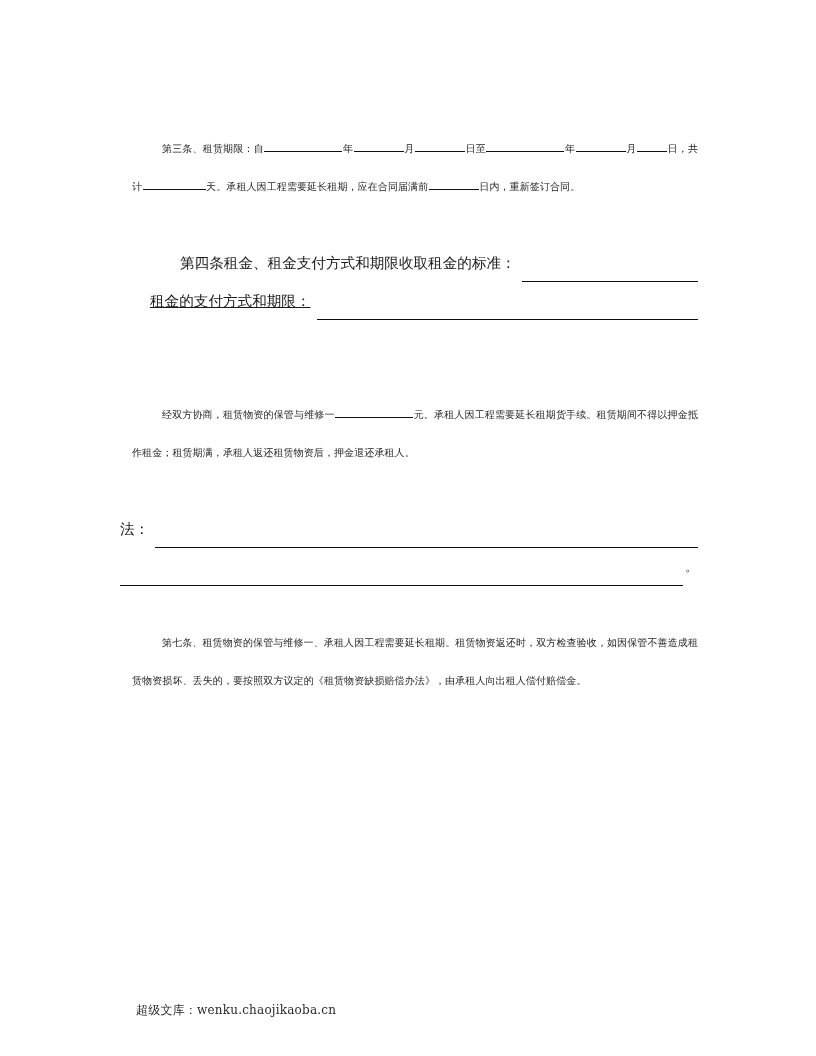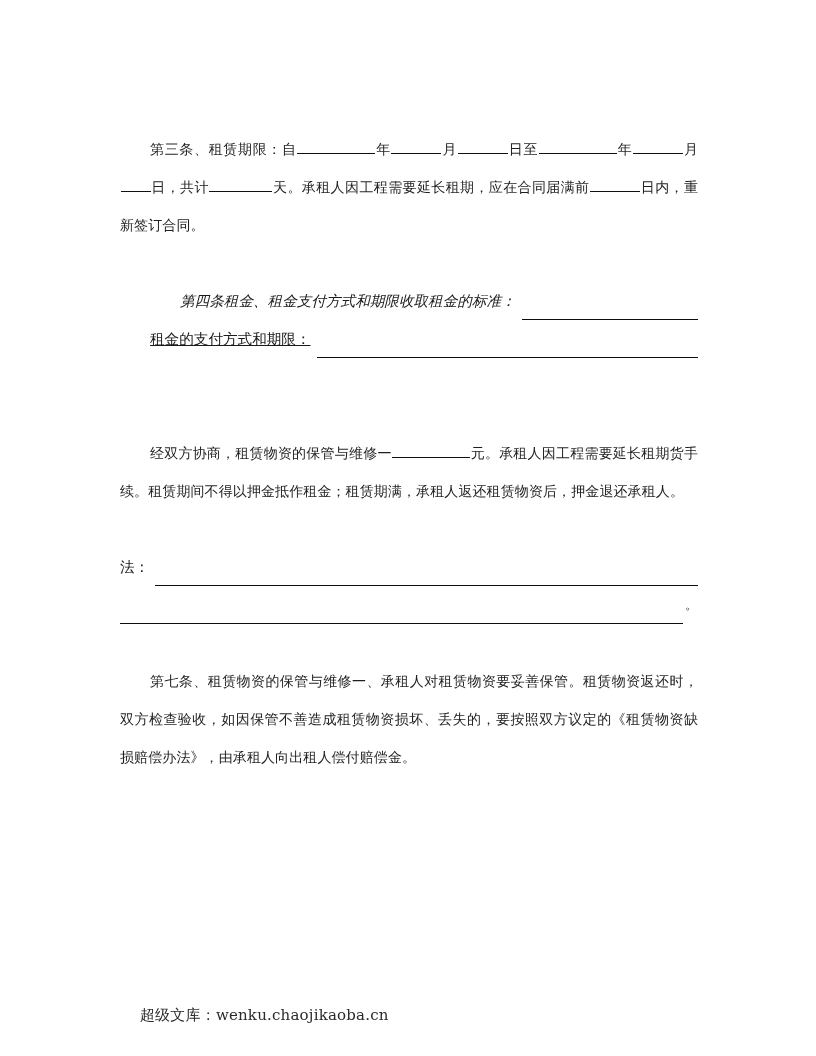--- a/index.html
+++ b/index.html
@@ -29,26 +29,27 @@
 
   .content {
     position: absolute;
     left: 120px;
     top: 130px;
     width: 578px;
   }
 
   
   .para {
-    font-size: 14px;
+    font-size: 10px;
     line-height: 38px;
     text-align: justify;
     text-justify: inter-ideograph;
     letter-spacing: 0.1px;
     color: #1f1f1f;
+    margin-left: 12px;
   }
   .para.indent {
     text-indent: 30px;
   }
 
   .spacer-lg { height: 38px; }
 
   
   .blank {
     display: inline-block;
@@ -82,21 +83,21 @@
     flex: 0 0 auto;
     padding-left: 2px;
     font-size: 13px;
   }
 
   
   .footer {
     position: absolute;
     left: 120px;
     top: 988px;
-    font-size: 15px;
+    font-size: 12px;
     color: #2a2a2a;
     letter-spacing: 0.2px;
     white-space: pre;
   }
   .footer .url {
     font-family: "DejaVu Serif", "Liberation Serif", serif;
   }
 </style>
 </head>
 <body>
@@ -105,21 +106,21 @@
 
   <div class="content">
 
     <div class="para indent">
       <span>第三条、租赁期限：自</span><span class="blank w-xl"></span><span>年</span><span class="blank w-md"></span><span>月</span><span class="blank w-md"></span><span>日至</span><span class="blank w-xl"></span><span>年</span><span class="blank w-md"></span><span>月</span><span class="blank w-xs"></span><span>日，共计</span><span class="blank w-lg"></span><span>天。承租人因工程需要延长租期，应在合同届满前</span><span class="blank w-md"></span><span>日内，重新</span><span>签订合同。</span>
     </div>
 
     <div class="spacer-lg"></div>
 
     <div class="rule-row">
-      <span class="label" style="text-indent:30px;display:inline-block;padding-left:30px;font-style:italic;">第四条租金、租金支付方式和期限收取租金的标准：</span>
+      <span class="label" style="text-indent:30px;display:inline-block;padding-left:30px;">第四条租金、租金支付方式和期限收取租金的标准：</span>
       <span class="fill"></span>
     </div>
 
     <div class="rule-row">
       <span class="label" style="display:inline-block;padding-left:30px;text-decoration:underline;">租金的支付方式和期限：</span>
       <span class="fill"></span>
     </div>
 
     <div class="spacer-lg"></div>
 
@@ -139,21 +140,21 @@
     </div>
 
     <div class="rule-row">
       <span class="fill" style="margin-left:0;"></span>
       <span class="tail">。</span>
     </div>
 
     <div class="spacer-lg"></div>
 
     <div class="para indent">
-      <span>第七条、租赁物资的保管与维修一、承租人对租赁物资要妥善保管。租赁物资</span><span>返还时，双方检查验收，如因保管不善造成租赁物资损坏、丢失的，要按照双方议</span><span>定的《租赁物资缺损赔偿办法》，由承租人向出租人偿付赔偿金。</span>
+      <span>第七条、租赁物资的保管与维修一、承租人因工程需要延长租期。租赁物资</span><span>返还时，双方检查验收，如因保管不善造成租赁物资损坏、丢失的，要按照双方议</span><span>定的《租赁物资缺损赔偿办法》，由承租人向出租人偿付赔偿金。</span>
     </div>
 
   </div>
 
   <div class="footer">
     <span>超级文库：</span><span class="url">wenku.chaojikaoba.cn</span>
   </div>
 
 </div>
 

